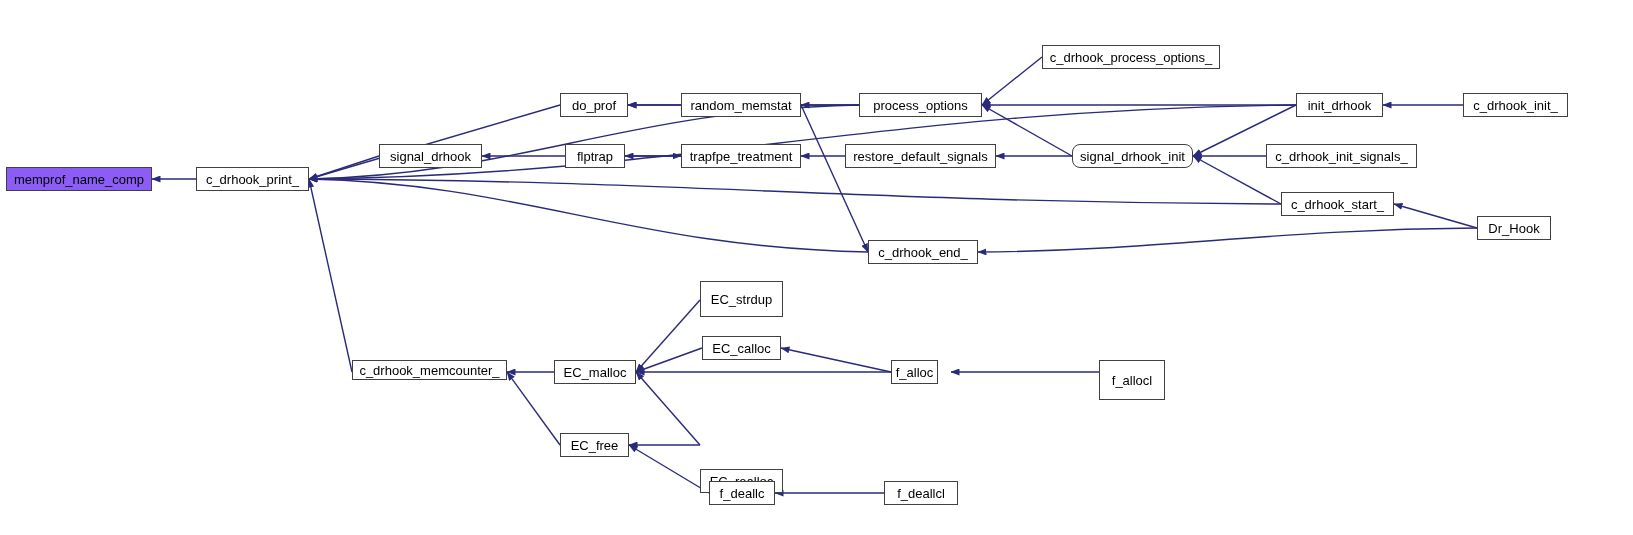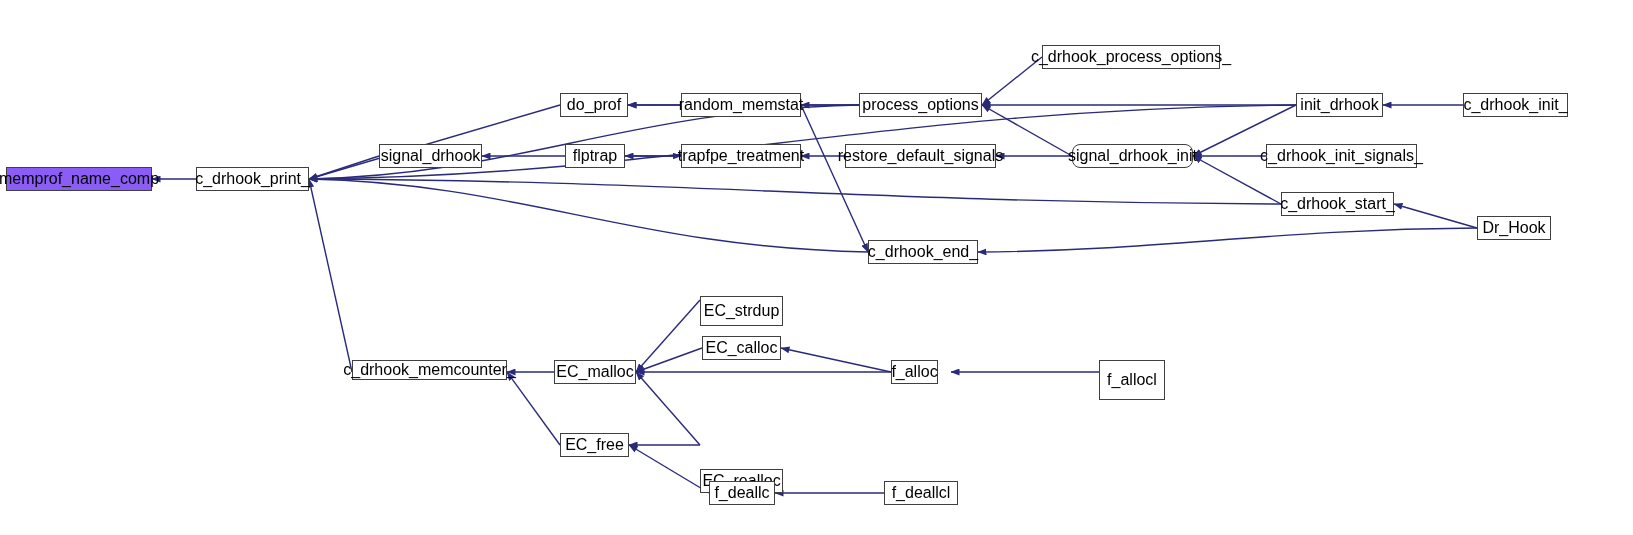--- a/index.html
+++ b/index.html
@@ -30,21 +30,21 @@
     top: 0;
     width: 1633px;
     height: 535px;
   }
   .node {
     position: absolute;
     box-sizing: border-box;
     border: 1px solid #404040;
     background: #ffffff;
     color: #000000;
-    font-size: 16px;
+    font-size: 13px;
     line-height: 1;
     display: flex;
     align-items: center;
     justify-content: center;
     white-space: nowrap;
     letter-spacing: 0px;
     cursor: default;
   }
   .node.highlight {
     background: #8b5cf6;
@@ -153,21 +153,21 @@
       </div>
       <div class="node" style="left: 1281px; top: 192px; width: 113px; height: 24px;">
         <span class="node-label">c_drhook_start_</span>
       </div>
       <div class="node" style="left: 1477px; top: 216px; width: 74px; height: 24px;">
         <span class="node-label">Dr_Hook</span>
       </div>
       <div class="node" style="left: 868px; top: 240px; width: 110px; height: 24px;">
         <span class="node-label">c_drhook_end_</span>
       </div>
-      <div class="node" style="left: 700px; top: 296px; width: 83px; height: 30px;">
+      <div class="node" style="left: 700px; top: 281px; width: 83px; height: 36px;">
         <span class="node-label">EC_strdup</span>
       </div>
       <div class="node" style="left: 702px; top: 336px; width: 79px; height: 24px;">
         <span class="node-label">EC_calloc</span>
       </div>
       <div class="node" style="left: 352px; top: 360px; width: 155px; height: 20px;">
         <span class="node-label">c_drhook_memcounter_</span>
       </div>
       <div class="node" style="left: 554px; top: 360px; width: 82px; height: 24px;">
         <span class="node-label">EC_malloc</span>

